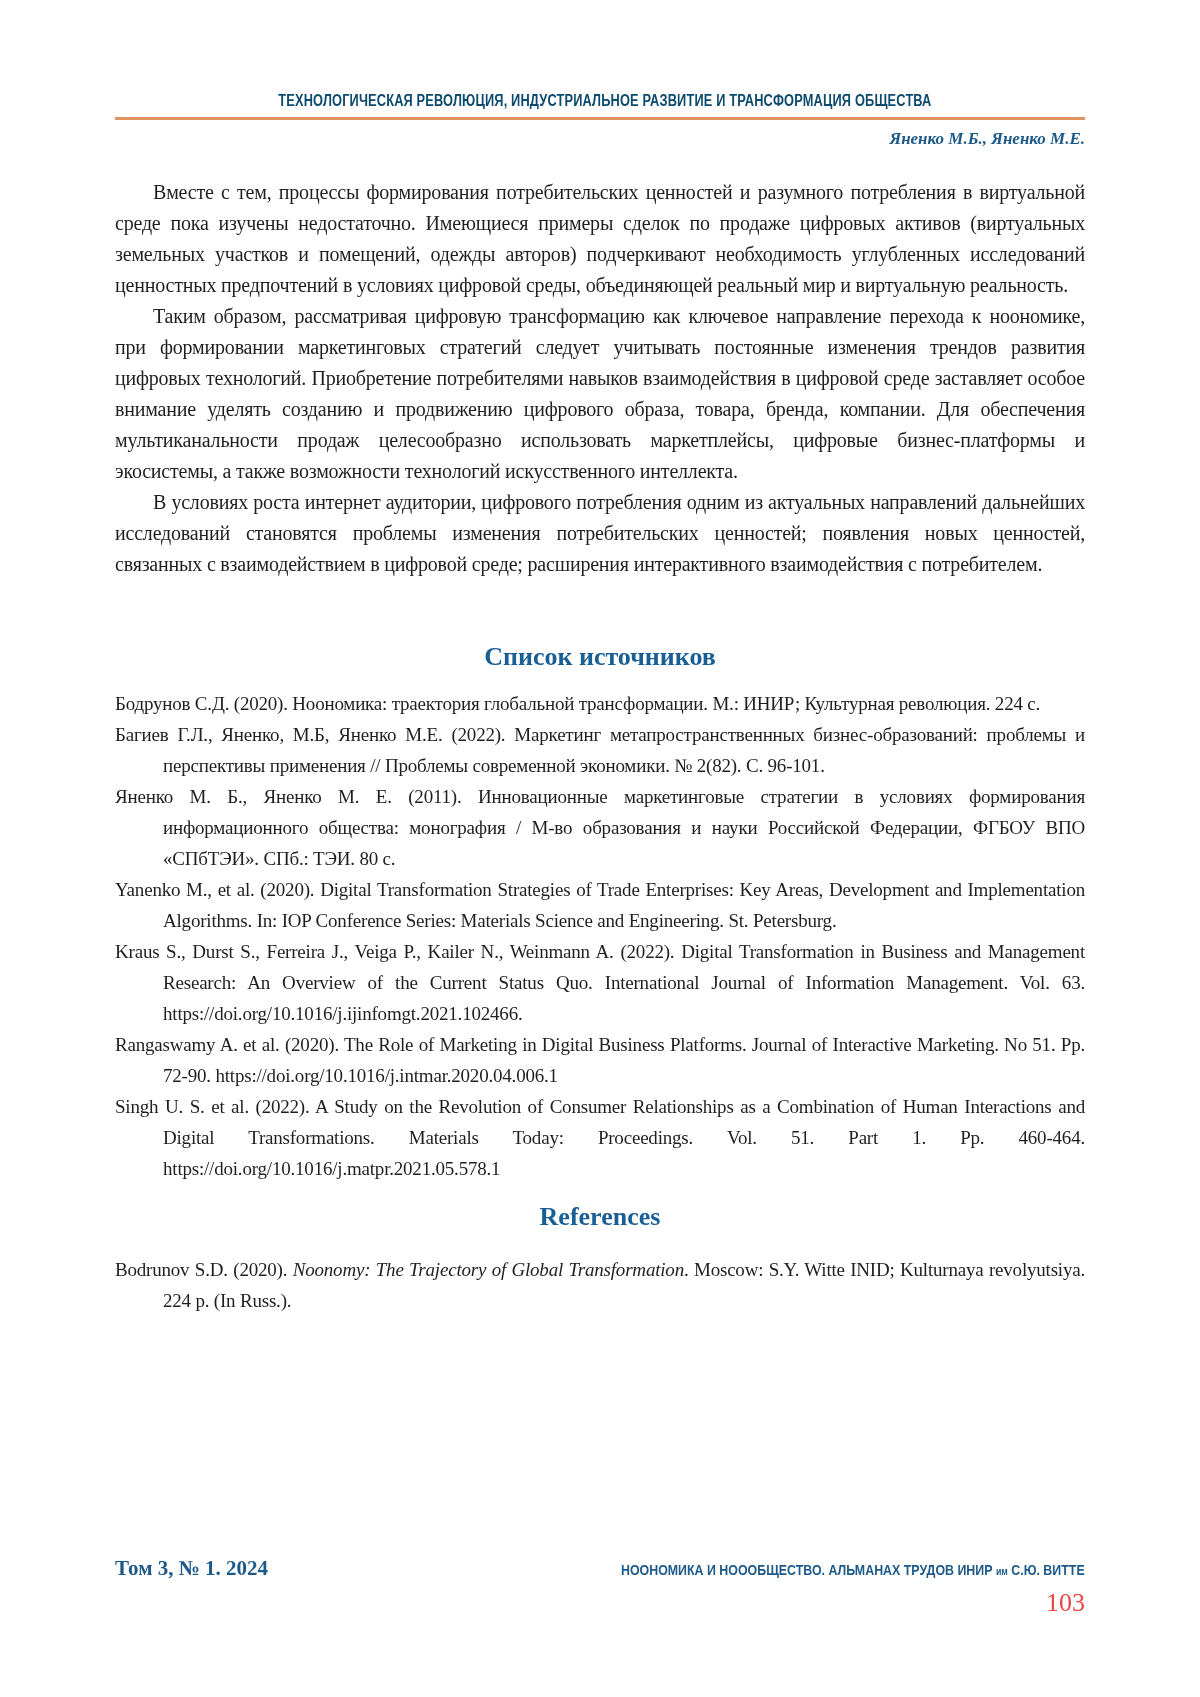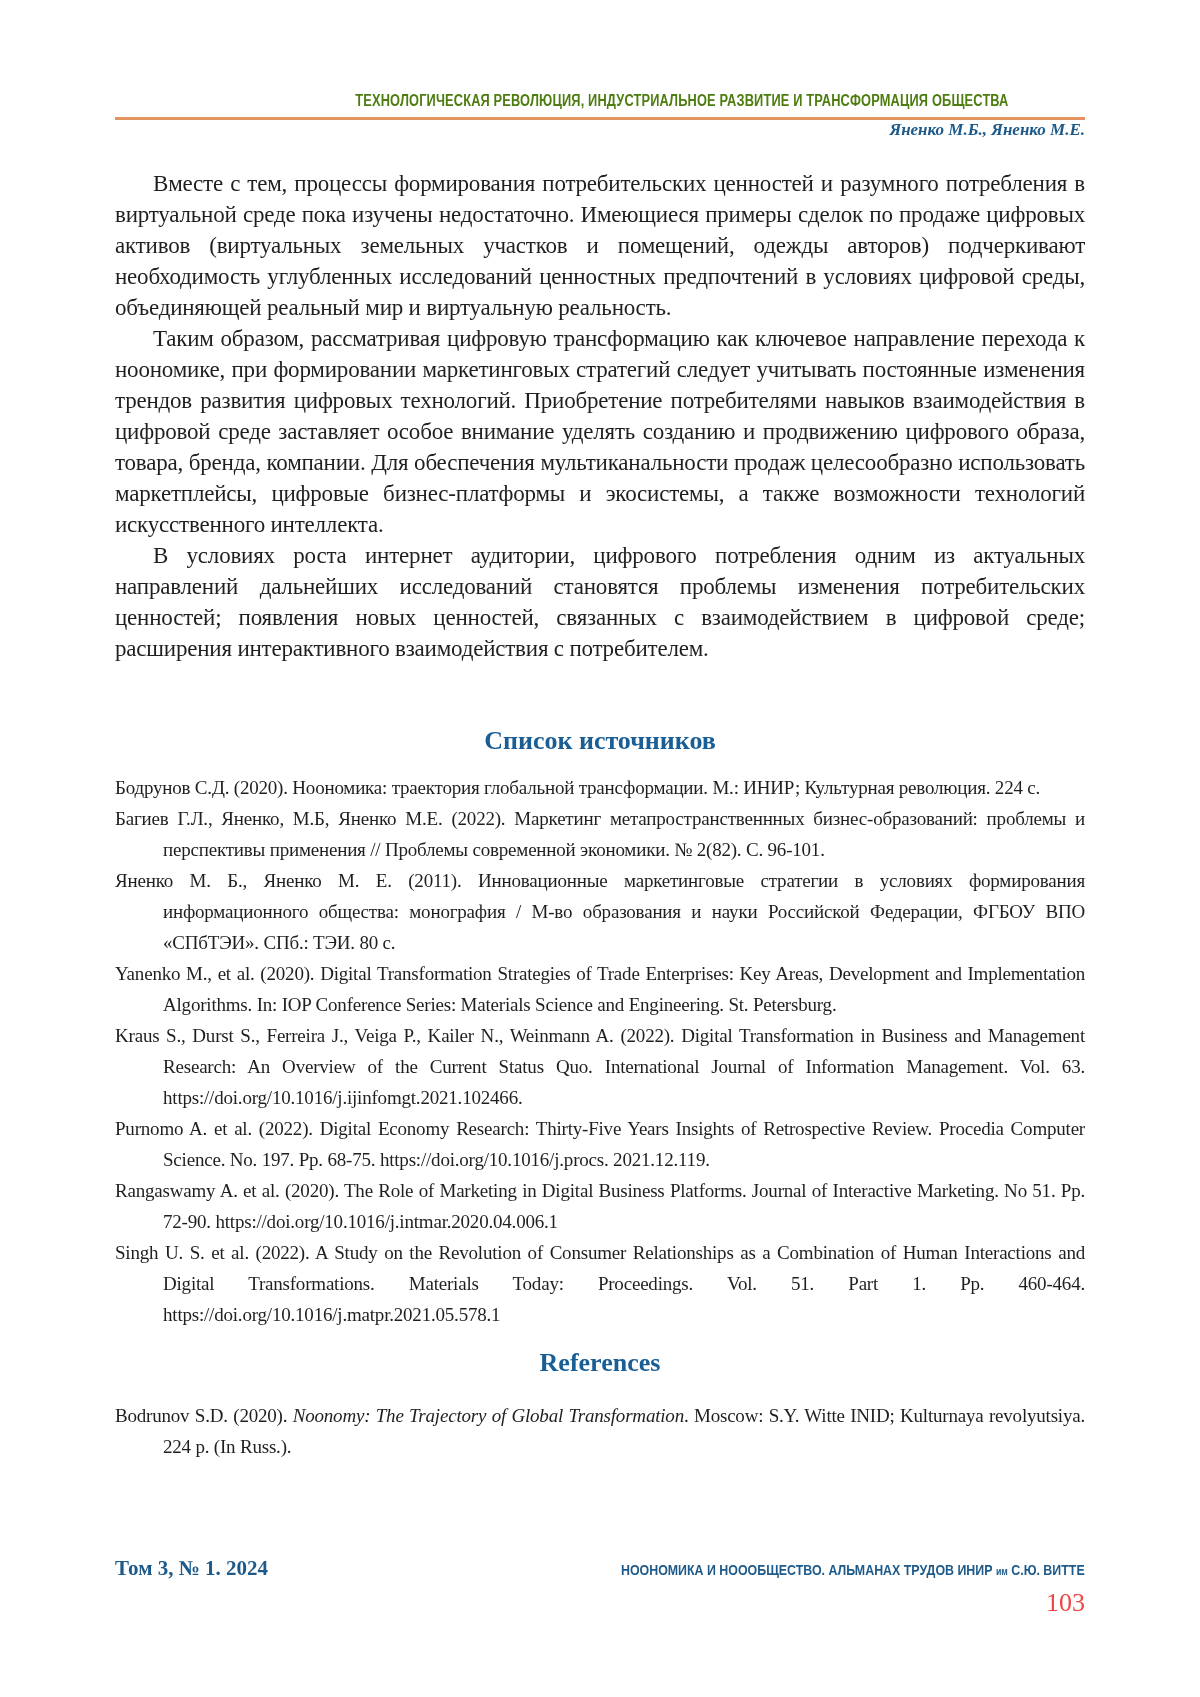--- a/index.html
+++ b/index.html
@@ -11,51 +11,52 @@
     background: #ffffff;
     font-family: "Liberation Serif", serif;
     color: #1f1f1f;
     overflow: hidden;
   }
   .content { margin: 0 115px; width: 970px; }
 
   
   .running-head {
     margin-top: 92px;
-    text-align: center;
-    color: #4d7c0f;
+    text-align: left;
+    color: #0c4a6e;
     font-family: "Liberation Sans", sans-serif;
     font-weight: bold;
     font-size: 16px;
     letter-spacing: 0.2px;
     white-space: nowrap;
   }
   .condensed {
     display: inline-block;
     transform: scaleX(0.80);
     transform-origin: 100% 50%;
   }
   .head-rule {
     border: none;
     border-top: 3px solid #e39360;
     margin: 7px 0 0 0;
   }
   .authors-line {
+    margin-top: 9px;
     text-align: right;
     color: #1d5a8a;
     font-style: italic;
     font-weight: bold;
     font-size: 17px;
   }
 
   
   .body-text { margin-top: 28px; }
   .body-text p {
     margin: 0;
-    font-size: 23px;
+    font-size: 20px;
     line-height: 31px;
     text-align: justify;
     text-indent: 38px;
     letter-spacing: -0.2px;
   }
 
   
   .section-heading {
     text-align: center;
     color: #1a5e96;
@@ -135,21 +136,20 @@
     </div>
 
     <h2 class="section-heading heading-sources">Список источников</h2>
 
     <div class="ref-list">
       <p>Бодрунов С.Д. (2020). Ноономика: траектория глобальной трансформации. М.: ИНИР; Культурная революция. 224 с.</p>
       <p>Багиев Г.Л., Яненко, М.Б, Яненко М.Е. (2022). Маркетинг метапространственнных бизнес-образований: проблемы и перспективы применения // Проблемы современной экономики. № 2(82). С. 96-101.</p>
       <p>Яненко М. Б., Яненко М. Е. (2011). Инновационные маркетинговые стратегии в условиях формирования информационного общества: монография / М-во образования и науки Российской Федерации, ФГБОУ ВПО «СПбТЭИ». СПб.: ТЭИ. 80 с.</p>
       <p>Yanenko M., et al. (2020). Digital Transformation Strategies of Trade Enterprises: Key Areas, Development and Implementation Algorithms. In: IOP Conference Series: Materials Science and Engineering. St. Petersburg.</p>
       <p>Kraus S., Durst S., Ferreira J., Veiga P., Kailer N., Weinmann A. (2022). Digital Transformation in Business and Management Research: An Overview of the Current Status Quo. International Journal of Information Management. Vol. 63. https://doi.org/10.1016/j.ijinfomgt.2021.102466.</p>
-      <p>Purnomo A. et al. (2022). Digital Economy Research: Thirty-Five Years Insights of Retrospective Review. Procedia Computer Science. No. 197. Pp. 68-75. https://doi.org/10.1016/j.procs. 2021.12.119.</p>
       <p>Rangaswamy A. et al. (2020). The Role of Marketing in Digital Business Platforms. Journal of Interactive Marketing. No 51. Pp. 72-90. https://doi.org/10.1016/j.intmar.2020.04.006.1</p>
       <p>Singh U. S. et al. (2022). A Study on the Revolution of Consumer Relationships as a Combination of Human Interactions and Digital Transformations. Materials Today: Proceedings. Vol. 51. Part 1. Pp. 460-464. https://doi.org/10.1016/j.matpr.2021.05.578.1</p>
     </div>
 
     <h2 class="section-heading heading-references">References</h2>
 
     <div class="ref-list">
       <p><span>Bodrunov S.D. (2020). </span><span class="ref-italic">Noonomy: The Trajectory of Global Transformation</span><span>. Moscow: S.Y. Witte INID; Kulturnaya revolyutsiya. 224 p. (In Russ.).</span></p>
     </div>
 

